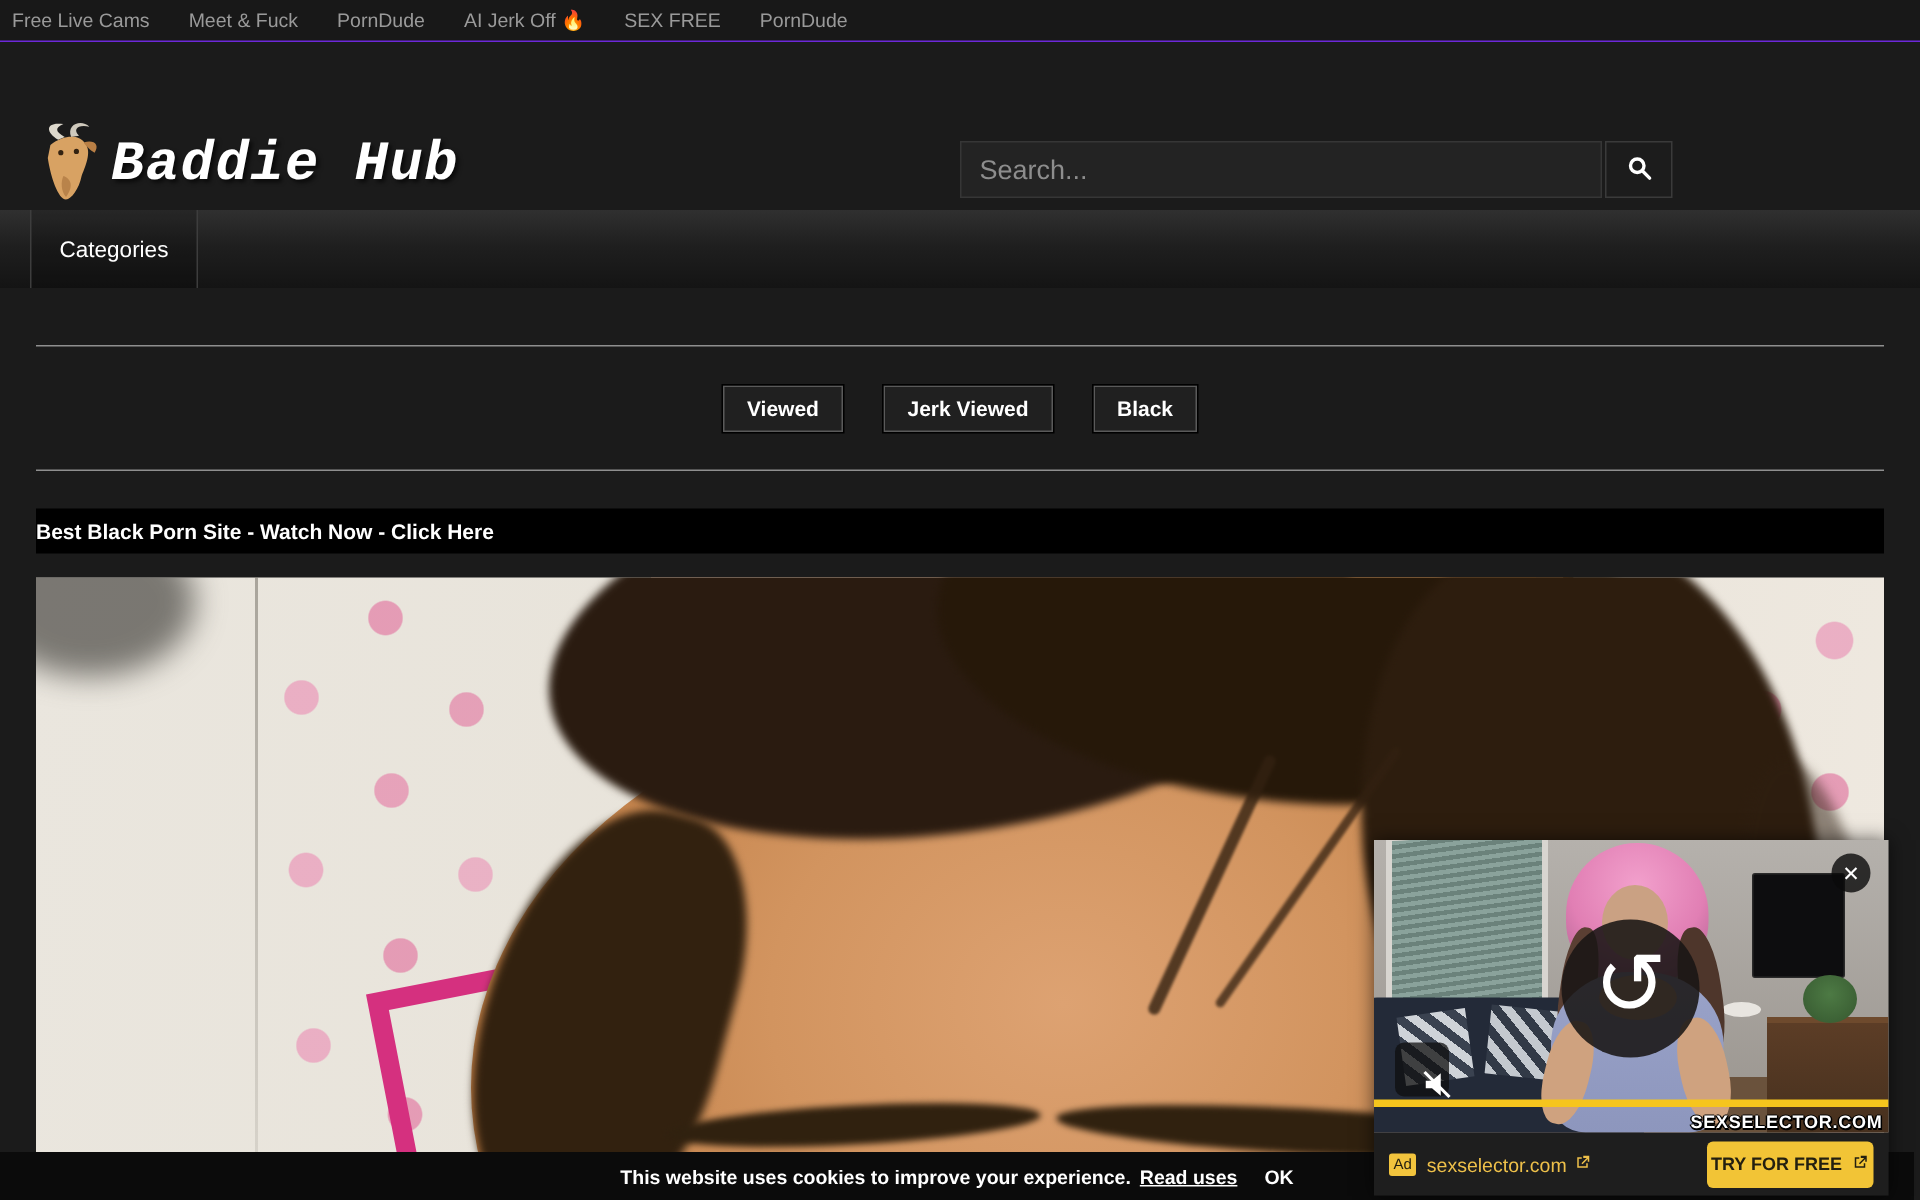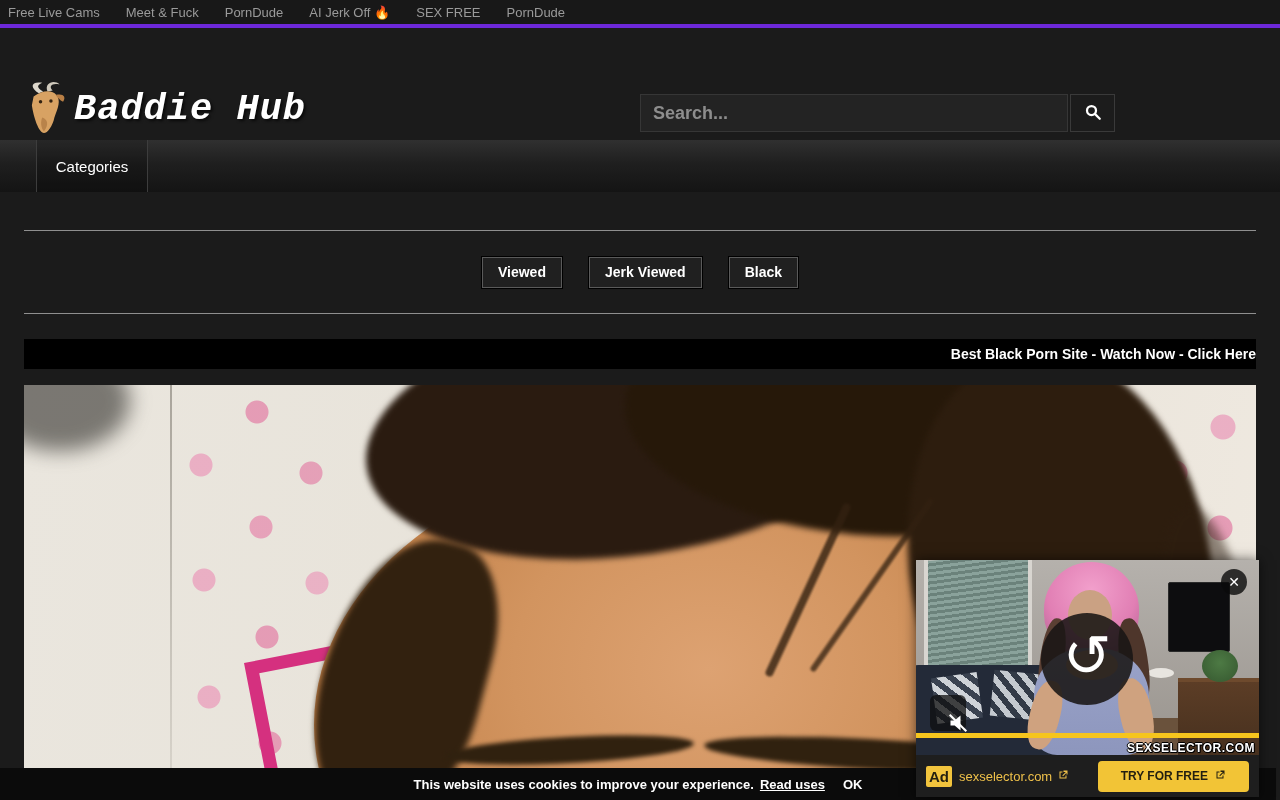--- a/index.html
+++ b/index.html
@@ -1,55 +1,55 @@
 <!DOCTYPE html>
 <html><head>
 <meta charset="utf-8">
 <style>
   * { margin:0; padding:0; box-sizing:border-box; }
   html,body { width:1280px; height:800px; overflow:hidden; }
   body { background:#1b1b1b; font-family:"Liberation Sans", sans-serif; position:relative; }
 
   
-  .topbar { height:28px; background:#181818; border-bottom:4px solid #6d28d9;
+  .topbar { height:28px; background:#181818; border-bottom:1px solid #6d28d9;
             display:flex; align-items:center; padding-left:8px; gap:26px; }
   .topbar a { color:#9a9a9a; font-size:13px; text-decoration:none; cursor:pointer; }
 
   
   .header { height:112px; position:relative; background:#1b1b1b; }
   .logo { position:absolute; left:18px; top:50px; display:flex; align-items:center; cursor:pointer; }
   .logo-text { font-family:Liberation Mono, monospace; font-style:italic; font-weight:bold;
                font-size:37px; color:#fff; letter-spacing:1px;
                text-shadow:2px 2px 3px rgba(0,0,0,.65); margin-left:4px; }
   .search-wrap { position:absolute; left:640px; top:66px; display:flex; }
   .search-input { width:428px; height:38px; background:#232323; border:1px solid #363636;
-                  color:#cfcfcf; font-size:18px; padding:16px 12px; outline:none;font-weight:bold; }
+                  color:#cfcfcf; font-size:18px; padding:16px 12px; outline:none; }
   .search-input::placeholder { color:#8d8d8d; }
   .search-btn { width:45px; height:38px; margin-left:2px; background:#1c1c1c;
                 border:1px solid #3a3a3a; display:flex; align-items:center; justify-content:center;
                 cursor:pointer; }
 
   
   .navbar { height:52px; background:linear-gradient(180deg,#303030 0%,#1f1f1f 45%,#141414 100%); }
-  .nav-item { margin-left:36px; width:112px; height:52px; display:flex; align-items:center;
+  .nav-item { margin-left:20px; width:112px; height:52px; display:flex; align-items:center;
               justify-content:center; color:#fff; font-size:15px; cursor:pointer;
               border-left:1px solid #3d3d3d; border-right:1px solid #3d3d3d;
               background:rgba(0,0,0,.18); }
 
   
   .rule { height:1px; background:#8f8f8f; margin:0 24px; }
   .rule1 { margin-top:38px; }
   .rule2 { margin-top:25px; }
   .filter-row { margin-top:26px; display:flex; justify-content:center; gap:27px; height:31px; }
   .filter-btn { background:#202020; border:1px solid #5a5a5a; outline:1px solid #000;
                 color:#fff; font-weight:bold; font-size:14px; padding:0 15px; height:31px;
                 line-height:29px; cursor:pointer; }
 
   
-  .banner { margin:25px 24px 16px; height:30px; background:#000; color:#fff; text-align:right;
+  .banner { margin:25px 24px 16px; height:30px; background:#000; color:#fff; text-align:left;
             line-height:30px; font-weight:bold; font-size:14px; cursor:pointer; display:block; }
 
   
   .photo { margin:6px 24px 0; height:395px; position:relative; overflow:hidden; cursor:pointer;
            background:linear-gradient(100deg,#eae6de 0%,#e7e2d8 60%,#efe9e0 100%); }
   .photo * { position:absolute; }
   .wall-corner { left:146px; top:0; width:2px; height:100%;
                  background:linear-gradient(180deg,rgba(90,85,75,.45),rgba(90,85,75,.12)); }
   .corner-shadow { left:-34px; top:-34px; width:140px; height:100px; border-radius:50%;
                    background:rgba(62,60,56,.65); filter:blur(10px); }
@@ -149,26 +149,26 @@
              justify-content:center; cursor:pointer; }
   .ad-progress { left:0; bottom:17px; width:100%; height:5px; background:#f6c51d; }
   .ad-watermark { right:4px; bottom:0; color:#fff; font-size:12px; font-weight:bold;
                   letter-spacing:.5px;
                   text-shadow:1px 0 #000,-1px 0 #000,0 1px #000,0 -1px #000,1px 1px #000; }
   .ad-close { right:12px; top:9px; width:26px; height:26px; border-radius:50%;
               background:rgba(10,10,10,.8); color:#fff; font-size:14px; display:flex;
               align-items:center; justify-content:center; cursor:pointer; }
   .ad-bar { height:42px; background:#1e1e1e; display:flex; align-items:center;
             padding:0 10px; gap:7px; }
-  .ad-badge { background:#f2c43d; color:#231f10; font-size:15px; font-weight:bold;
+  .ad-badge { background:#f2c43d; color:#231f10; font-size:10px; font-weight:normal;
               padding:2px 3px; border-radius:2px;text-align:center; }
   .ad-domain { color:#eec04a; font-size:13px; text-decoration:none; display:flex;
                align-items:center; gap:5px; cursor:pointer; }
   .ad-cta { margin-left:auto; background:#f2c436; color:#231f10; font-weight:bold;
-            font-size:12px; padding:8px 23px; border-radius:4px; display:flex;
+            font-size:12px; padding:8px 3px; border-radius:4px; display:flex;
             align-items:center; gap:6px; cursor:pointer; border:none; }
 
   
   .cookie { position:fixed; left:0; right:4px; bottom:0; height:32px; background:#0b0b0b;
             display:flex; align-items:center; justify-content:center; gap:6px;
             color:#fff; font-size:13px; font-weight:bold; z-index:40; }
   .cookie .readmore { color:#fff; text-decoration:underline; cursor:pointer; }
   .cookie .ok { margin-left:12px; cursor:pointer; background:none; border:none;
                 color:#fff; font-weight:bold; font-size:13px; }
 </style>

